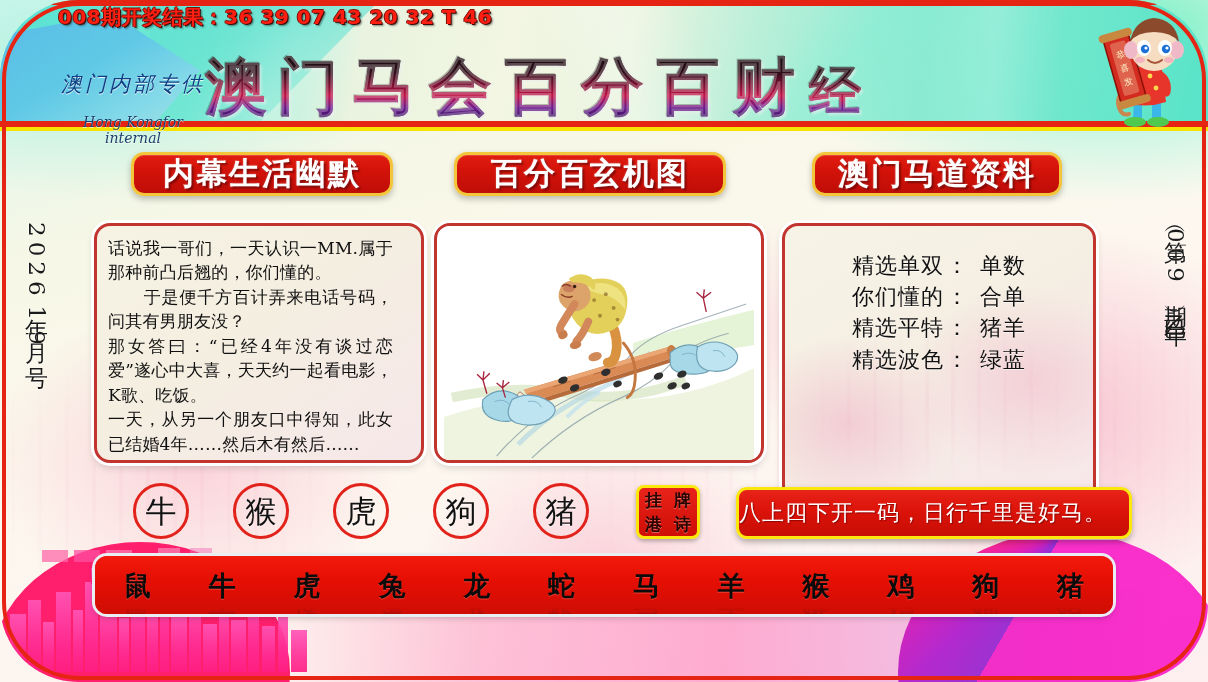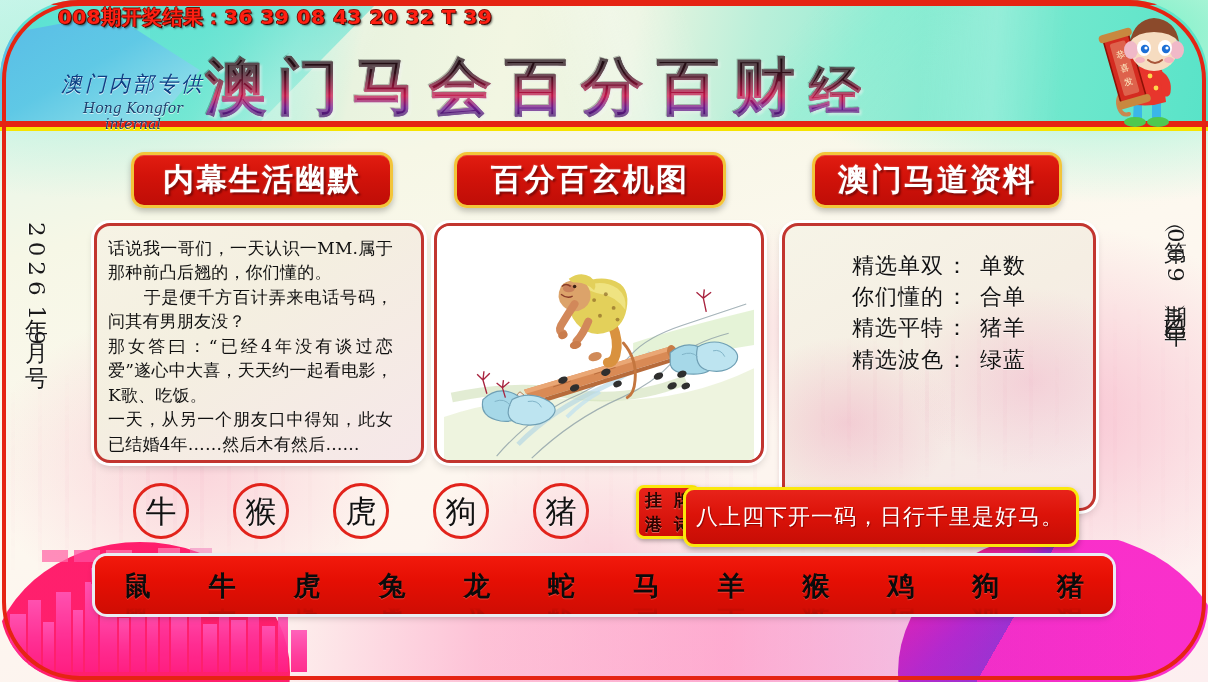--- a/index.html
+++ b/index.html
@@ -154,21 +154,21 @@
   }
   .logo-cn {
     font-family: "DejaVu Serif", serif;
     font-size: 21px; font-weight: 400; font-style: italic;
     color: #0e3f84; letter-spacing: 3px;
     text-shadow: 0 1px 0 rgba(255,255,255,.8);
   }
   .logo-en {
     font-family: "DejaVu Serif", serif;
     font-size: 14px; font-style: italic;
-    color: #1b3f6d; margin-top: 2px;
+    color: #1b3f6d; margin-top: 16px;
     text-shadow: 0 1px 0 rgba(255,255,255,.7);
   }
 
   
   .title-row {
     position: absolute; left: 205px; top: 48px;
     width: 880px; height: 78px;
     z-index: 6;
     display: flex; align-items: center;
   }
@@ -205,21 +205,21 @@
     font-family: "DejaVu Serif", serif;
     font-size: 23px; letter-spacing: 5px;
     color: #1a1a1a; z-index: 8;
     text-shadow: 0 1px 0 rgba(255,255,255,.7);
   }
   .side-left  { left: 22px;  top: 222px; }
   .side-right { right: 16px; top: 218px; }
 
   
   .plate {
-    position: absolute; top: 152px; height: 56px;
+    position: absolute; top: 152px; height: 44px;
     border-radius: 13px;
     background: linear-gradient(180deg, #e21d11 0%, #d3130a 40%, #bf0d07 100%);
     border: 3px solid #f2c53a;
     box-shadow: 0 3px 6px rgba(0,0,0,.25), inset 0 1px 0 rgba(255,255,255,.18);
     display: flex; align-items: center; justify-content: center;
     z-index: 10;
   }
   .plate-text {
     font-family: "DejaVu Serif", serif;
     font-weight: 700; font-size: 31px;
@@ -327,25 +327,25 @@
     align-items: center; justify-items: center;
     box-shadow: 0 2px 4px rgba(0,0,0,.3);
     z-index: 11;
   }
   .poem-badge b {
     font-family: "DejaVu Serif", serif;
     font-size: 17px; color: #2a0400; line-height: 1;
     text-shadow: 0 1px 0 rgba(255,180,170,.5);
   }
   .poem-bar {
-    position: absolute; left: 683px; top: 487px;
-    width: 396px; height: 60px;
+    position: absolute; left: 736px; top: 487px;
+    width: 396px; height: 52px;
     background: linear-gradient(180deg, #e8231a 0%, #dc1309 45%, #c70d05 100%);
     border: 3px solid #fbe70d; border-radius: 11px;
-    display: flex; align-items: center; padding-left: 10px;
+    display: flex; align-items: center; padding-left: 0;
     box-shadow: 0 3px 6px rgba(0,0,0,.3);
     z-index: 11;
   }
   .poem-bar span {
     font-family: "DejaVu Serif", serif;
     font-size: 22px; color: #ffffff; letter-spacing: 1px;
     text-shadow: 1px 1px 1px rgba(110,0,0,.7);
     white-space: nowrap;
   }
 
@@ -475,21 +475,21 @@
     <div class="banner-bg"></div>
     <div class="banner-facets"></div>
     <div class="banner-teal-tri"></div>
     <div class="banner-blue"></div>
     <div class="banner-redline-top"></div>
     <div class="banner-bottomline"></div>
     <div class="banner-arc"></div>
     <div class="banner-arc-r"></div>
   </div>
 
-  <div class="result-line">008期开奖结果：36 39 08 43 20 32 T 39</div>
+  <div class="result-line">008期开奖结果：36 39 07 43 20 32 T 46</div>
 
   <div class="logo-block">
     <div class="logo-cn">澳门内部专供</div>
     <div class="logo-en">Hong Kongfor internal</div>
   </div>
 
   <div class="title-row">
     <span class="tchar tc1">澳</span>
     <span class="tchar tc2">门</span>
     <span class="tchar tc3">马</span>

